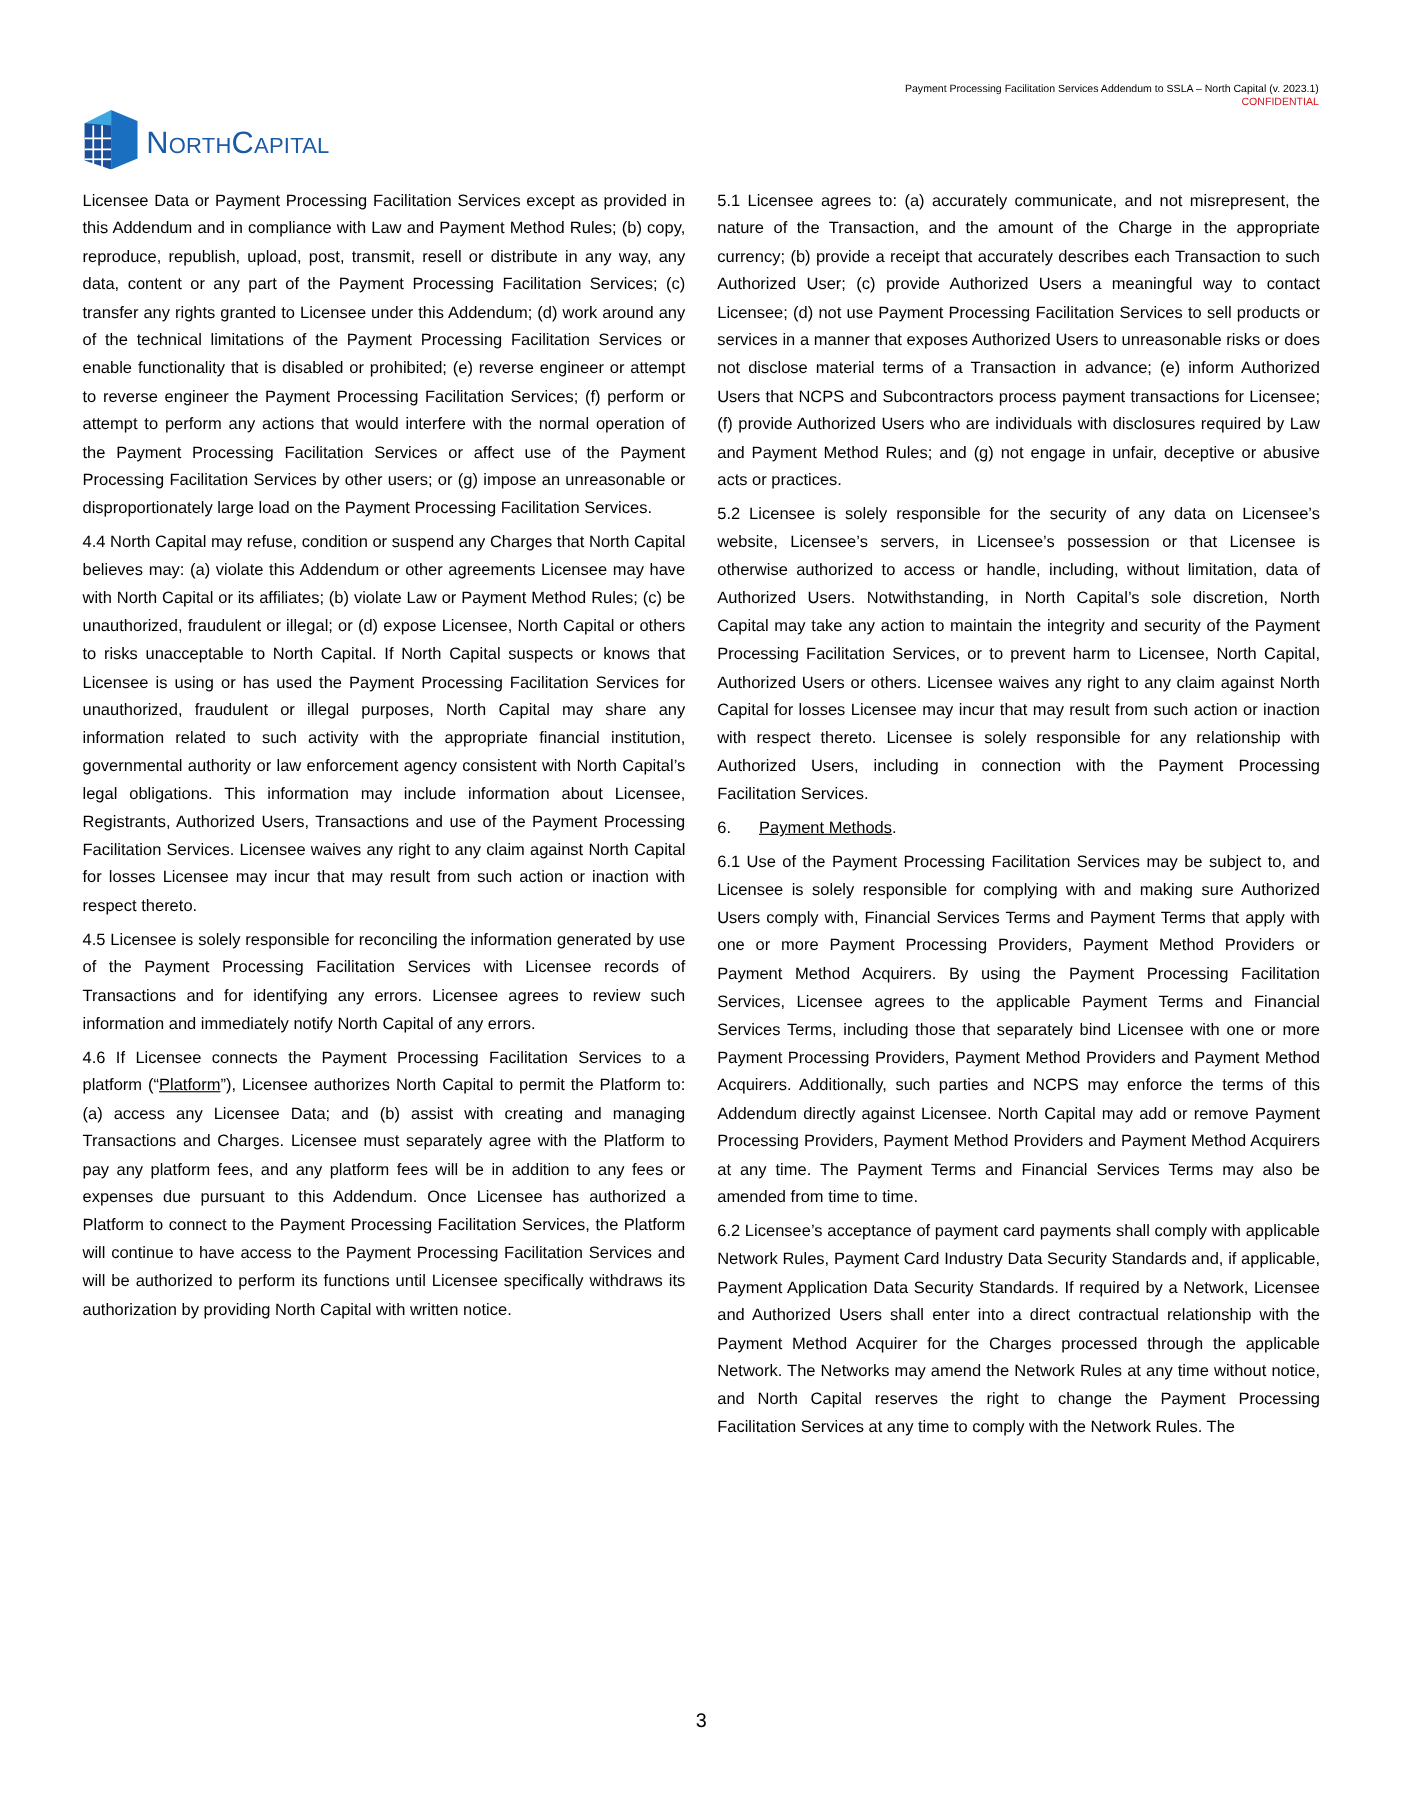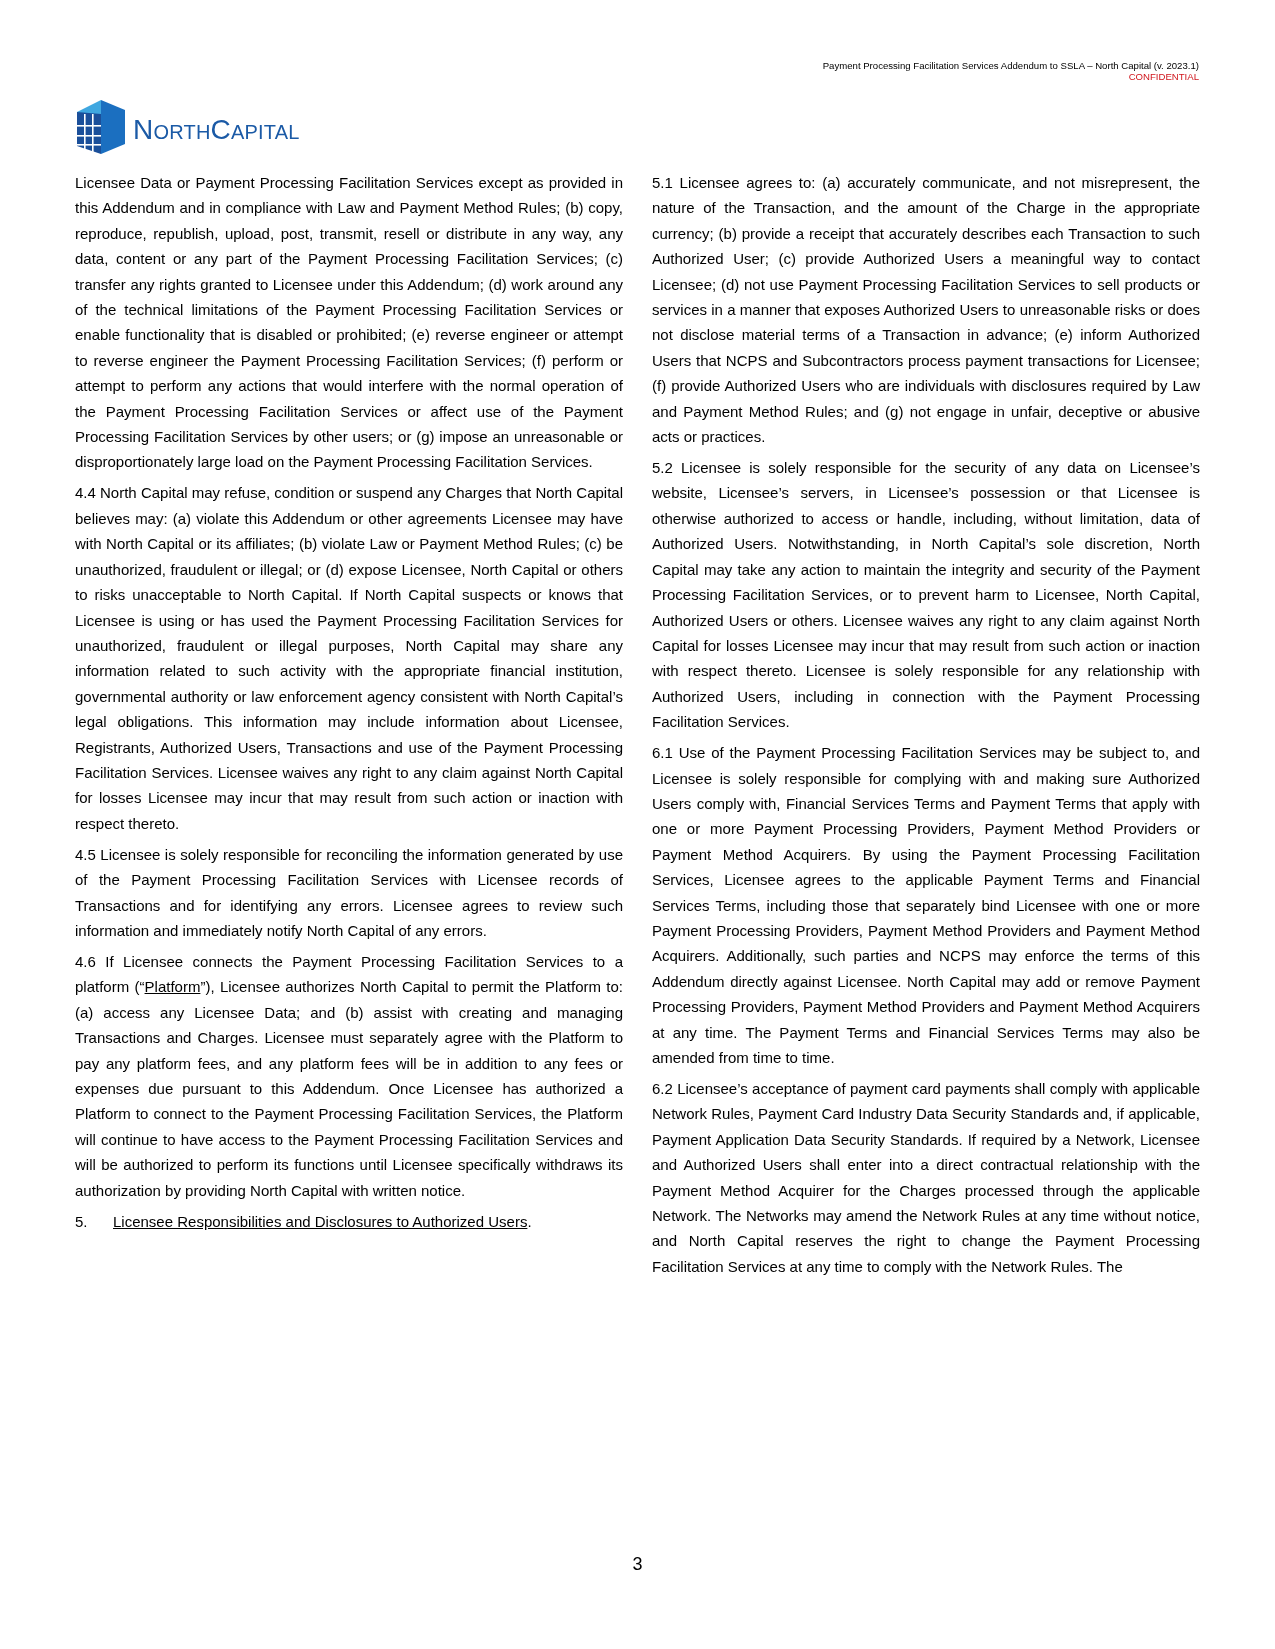--- a/index.html
+++ b/index.html
@@ -1,17 +1,17 @@
 <!DOCTYPE html>
 <html><head>
 <meta charset="utf-8">
 <style>
   html, body { margin: 0; padding: 0; background: #ffffff; }
   body { width: 1275px; height: 1649px; position: relative; overflow: hidden; font-family: "Liberation Sans", sans-serif; color: #000; }
-  .header { position: absolute; right: 76px; top: 60px; text-align: right; font-family: "Liberation Sans", sans-serif; font-size: 9.6px; line-height: 11px; }
+  .header { position: absolute; right: 76px; top: 76px; text-align: right; font-family: "Liberation Sans", sans-serif; font-size: 9.6px; line-height: 11px; }
   .header .conf { color: #d0151c; font-weight: normal; }
   .logo { position: absolute; left: 75px; top: 98px; display: flex; align-items: center; }
   .logo svg { display: block; }
   .logo .wordmark { margin-left: 6px; margin-top: 8px; color: #1b5aa6; font-family: "Liberation Sans", sans-serif; font-size: 28px; letter-spacing: 0.2px; font-weight: normal; }
   .logo .wordmark .sm { font-size: 20px; }
   .col { position: absolute; top: 170px; width: 548px; font-family: "Liberation Sans", sans-serif; font-size: 15px; line-height: 25.4px; text-align: justify; }
   .col.left { left: 75px; }
   .col.right { left: 652px; }
   .col p { margin: 0 0 5.6px 0; }
   .u { text-decoration: underline; }
@@ -40,23 +40,23 @@
     </g>
   </svg>
   <div class="wordmark"><span>N</span><span class="sm">ORTH</span><span>C</span><span class="sm">APITAL</span></div>
 </div>
 
 <div class="col left">
   <p>Licensee Data or Payment Processing Facilitation Services except as provided in this Addendum and in compliance with Law and Payment Method Rules; (b) copy, reproduce, republish, upload, post, transmit, resell or distribute in any way, any data, content or any part of the Payment Processing Facilitation Services; (c) transfer any rights granted to Licensee under this Addendum; (d) work around any of the technical limitations of the Payment Processing Facilitation Services or enable functionality that is disabled or prohibited; (e) reverse engineer or attempt to reverse engineer the Payment Processing Facilitation Services; (f) perform or attempt to perform any actions that would interfere with the normal operation of the Payment Processing Facilitation Services or affect use of the Payment Processing Facilitation Services by other users; or (g) impose an unreasonable or disproportionately large load on the Payment Processing Facilitation Services.</p>
   <p>4.4  North Capital may refuse, condition or suspend any Charges that North Capital believes may: (a) violate this Addendum or other agreements Licensee may have with North Capital or its affiliates; (b) violate Law or Payment Method Rules; (c) be unauthorized, fraudulent or illegal; or (d) expose Licensee, North Capital or others to risks unacceptable to North Capital. If North Capital suspects or knows that Licensee is using or has used the Payment Processing Facilitation Services for unauthorized, fraudulent or illegal purposes, North Capital may share any information related to such activity with the appropriate financial institution, governmental authority or law enforcement agency consistent with North Capital’s legal obligations. This information may include information about Licensee, Registrants, Authorized Users, Transactions and use of the Payment Processing Facilitation Services. Licensee waives any right to any claim against North Capital for losses Licensee may incur that may result from such action or inaction with respect thereto.</p>
   <p>4.5  Licensee is solely responsible for reconciling the information generated by use of the Payment Processing Facilitation Services with Licensee records of Transactions and for identifying any errors. Licensee agrees to review such information and immediately notify North Capital of any errors.</p>
   <p><span>4.6 If Licensee connects the Payment Processing Facilitation Services to a platform (“</span><span class="u">Platform</span><span>”), Licensee authorizes North Capital to permit the Platform to: (a) access any Licensee Data; and (b) assist with creating and managing Transactions and Charges. Licensee must separately agree with the Platform to pay any platform fees, and any platform fees will be in addition to any fees or expenses due pursuant to this Addendum. Once Licensee has authorized a Platform to connect to the Payment Processing Facilitation Services, the Platform will continue to have access to the Payment Processing Facilitation Services and will be authorized to perform its functions until Licensee specifically withdraws its authorization by providing North Capital with written notice.</span></p>
-  <p><span class="secnum">5.</span><span class="u">Licensee Responsibilities and Disclosures to Authorized Users</span><span>.</span></p>
 </div>
 
 <div class="col right">
   <p>5.1  Licensee agrees to: (a) accurately communicate, and not misrepresent, the nature of the Transaction, and the amount of the Charge in the appropriate currency; (b) provide a receipt that accurately describes each Transaction to such Authorized User; (c) provide Authorized Users a meaningful way to contact Licensee; (d) not use Payment Processing Facilitation Services to sell products or services in a manner that exposes Authorized Users to unreasonable risks or does not disclose material terms of a Transaction in advance; (e) inform Authorized Users that NCPS and Subcontractors process payment transactions for Licensee; (f) provide Authorized Users who are individuals with disclosures required by Law and Payment Method Rules; and (g) not engage in unfair, deceptive or abusive acts or practices.</p>
   <p>5.2  Licensee is solely responsible for the security of any data on Licensee’s website, Licensee’s servers, in Licensee’s possession or that Licensee is otherwise authorized to access or handle, including, without limitation, data of Authorized Users. Notwithstanding, in North Capital’s sole discretion, North Capital may take any action to maintain the integrity and security of the Payment Processing Facilitation Services, or to prevent harm to Licensee, North Capital, Authorized Users or others. Licensee waives any right to any claim against North Capital for losses Licensee may incur that may result from such action or inaction with respect thereto. Licensee is solely responsible for any relationship with Authorized Users, including in connection with the Payment Processing Facilitation Services.</p>
+  <p><span class="secnum">6.</span><span class="u">Payment Methods</span><span>.</span></p>
   <p>6.1  Use of the Payment Processing Facilitation Services may be subject to, and Licensee is solely responsible for complying with and making sure Authorized Users comply with, Financial Services Terms and Payment Terms that apply with one or more Payment Processing Providers, Payment Method Providers or Payment Method Acquirers. By using the Payment Processing Facilitation Services, Licensee agrees to the applicable Payment Terms and Financial Services Terms, including those that separately bind Licensee with one or more Payment Processing Providers, Payment Method Providers and Payment Method Acquirers. Additionally, such parties and NCPS may enforce the terms of this Addendum directly against Licensee. North Capital may add or remove Payment Processing Providers, Payment Method Providers and Payment Method Acquirers at any time. The Payment Terms and Financial Services Terms may also be amended from time to time.</p>
   <p>6.2 Licensee’s acceptance of payment card payments shall comply with applicable Network Rules, Payment Card Industry Data Security Standards and, if applicable, Payment Application Data Security Standards. If required by a Network, Licensee and Authorized Users shall enter into a direct contractual relationship with the Payment Method Acquirer for the Charges processed through the applicable Network. The Networks may amend the Network Rules at any time without notice, and North Capital reserves the right to change the Payment Processing Facilitation Services at any time to comply with the Network Rules. The</p>
 </div>
 
 <div class="pagenum">3</div>
 
 </body></html>

